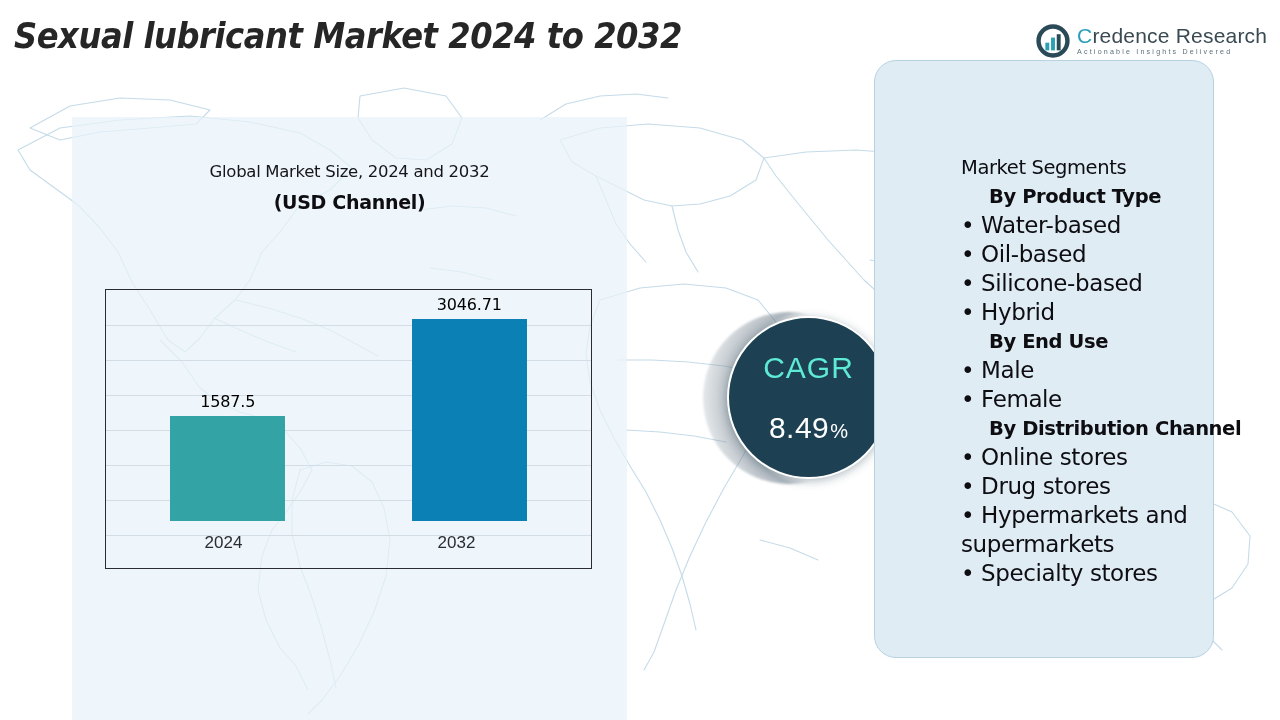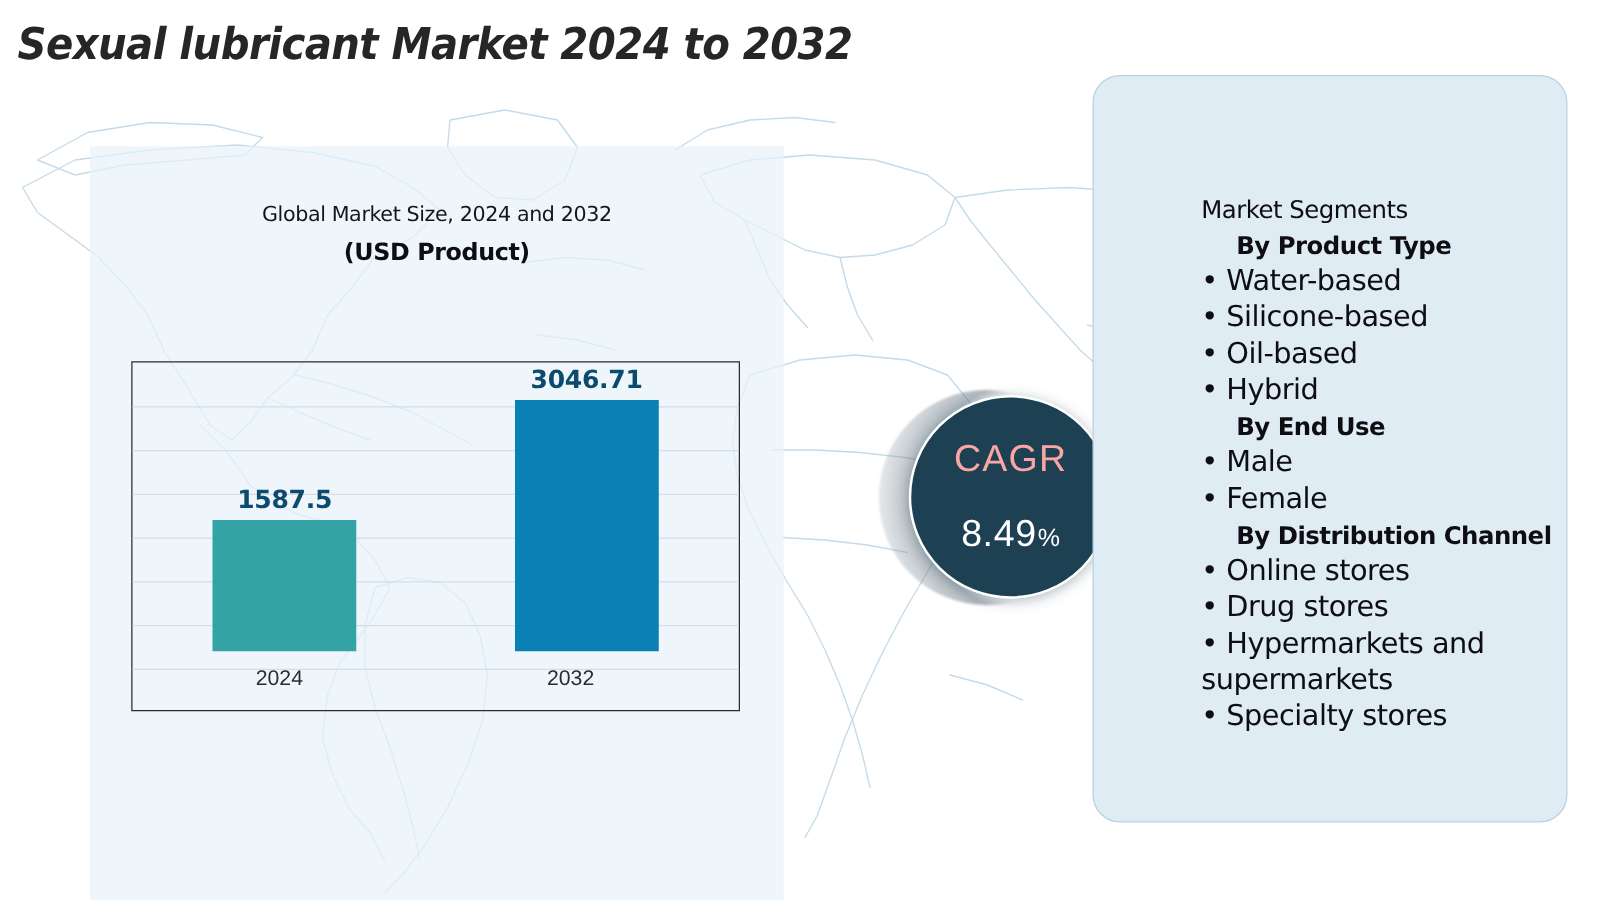--- a/index.html
+++ b/index.html
@@ -149,23 +149,23 @@
   .bar-col {
     width: 41%;
     display: flex;
     flex-direction: column;
     align-items: center;
     justify-content: flex-end;
     height: 100%;
     position: relative;
   }
   .bar-value {
-    font-size: 20px;
-    font-weight: bold;
-    color: #0c4a6e;
+    font-size: 16px;
+    font-weight: normal;
+    color: #000000;
     font-family: "DejaVu Sans", sans-serif;
     margin-bottom: 5px;
     letter-spacing: -0.2px;
   }
   .bar-rect {
     width: 115px;
   }
   #bar-0 .bar-rect { background: #33a3a5; }
   #bar-1 .bar-rect { background: #0a80b5; }
 
@@ -208,21 +208,21 @@
     background: #1d4152;
     border: 2.5px solid #ffffff;
     box-sizing: border-box;
     display: flex;
     flex-direction: column;
     align-items: center;
     justify-content: center;
     box-shadow: 0 2px 10px rgba(30,60,75,0.35);
   }
   #cagr-label {
-    color: #fca5a5;
+    color: #5eead4;
     font-size: 30px;
     letter-spacing: 1px;
     font-family: "Liberation Sans", sans-serif;
     line-height: 1.05;
   }
   #cagr-value-row {
     display: flex;
     align-items: baseline;
     color: #ffffff;
     font-family: "Liberation Sans", sans-serif;
@@ -230,21 +230,21 @@
     margin-top: 28px;
   }
   #cagr-value { font-size: 30px; letter-spacing: 0.5px; }
   #cagr-percent { font-size: 20px; margin-left: 1px; }
 
   
   #segments-panel {
     position: absolute;
     left: 874px;
     top: 60px;
-    width: 380px;
+    width: 340px;
     height: 598px;
     background: #dfecf4;
     border: 1.5px solid #b8d2e2;
     border-radius: 22px;
     box-sizing: border-box;
   }
   #segments-list {
     position: absolute;
     left: 86px;
     top: 92px;
@@ -312,24 +312,38 @@
       <path d="M1180,620 L1204,632 L1222,650"></path>
 
       <path d="M420,210 L452,206 L486,208 L516,216"></path>
       <path d="M430,268 L462,272 L492,280"></path>
       <path d="M760,540 L790,548 L818,560"></path>
     </g>
   </svg>
 
   <div id="page-title">Sexual lubricant Market 2024 to 2032</div>
 
+  <div id="logo">
+    <svg id="logo-mark" viewBox="0 0 40 40">
+      <circle cx="20" cy="20" r="17" fill="none" stroke="#2b4a57" stroke-width="5.2"></circle>
+      <rect x="11" y="22" width="4.6" height="9" fill="#2aa0b5"></rect>
+      <rect x="17.7" y="16" width="4.6" height="15" fill="#2aa0b5"></rect>
+      <rect x="24.4" y="12" width="4.6" height="19" fill="#2b4a57"></rect>
+    </svg>
+    <div id="logo-text-wrap">
+      <div id="logo-name">
+        <span class="accent">C</span><span>redence Research</span>
+      </div>
+      <div id="logo-tagline">Actionable Insights Delivered</div>
+    </div>
+  </div>
 
   <div id="chart-panel">
     <div id="chart-title-1">Global Market Size, 2024 and 2032</div>
-    <div id="chart-title-2">(USD Product)</div>
+    <div id="chart-title-2">(USD Channel)</div>
 
     <div id="plot-frame">
       <div id="gridlines">
           <div class="gridline" style="top: 35px;"></div>
           <div class="gridline" style="top: 70px;"></div>
           <div class="gridline" style="top: 105px;"></div>
           <div class="gridline" style="top: 140px;"></div>
           <div class="gridline" style="top: 175px;"></div>
           <div class="gridline" style="top: 210px;"></div>
           <div class="gridline" style="top: 245px;"></div>
@@ -358,22 +372,22 @@
       <span id="cagr-value">8.49</span>
       <span id="cagr-percent">%</span>
     </div>
   </div>
 
   <div id="segments-panel">
     <div id="segments-list">
       <div class="seg-head">Market Segments</div>
     <div class="seg-head bold">By Product Type</div>
         <div class="seg-item">• Water-based</div>
+        <div class="seg-item">•  Oil-based</div>
         <div class="seg-item">• Silicone-based</div>
-        <div class="seg-item">•  Oil-based</div>
         <div class="seg-item">•  Hybrid</div>
         <div class="seg-head bold">By End Use</div>
         <div class="seg-item">• Male</div>
         <div class="seg-item">•  Female</div>
         <div class="seg-head bold">By Distribution Channel</div>
         <div class="seg-item">•  Online stores</div>
         <div class="seg-item">•  Drug stores</div>
         <div class="seg-item wrap">•  Hypermarkets and supermarkets</div>
         <div class="seg-item">• Specialty stores</div>
       </div>

